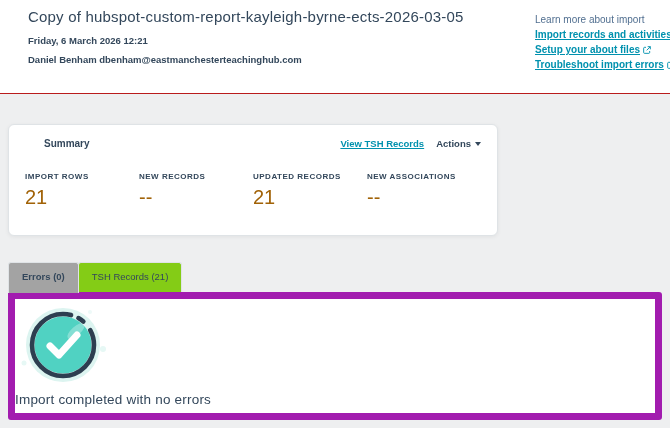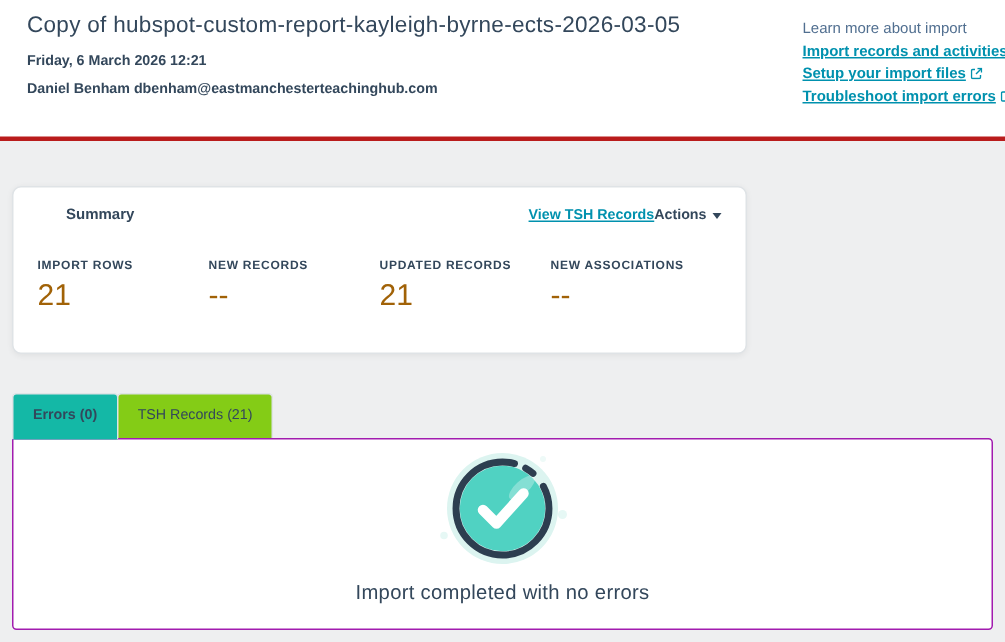--- a/index.html
+++ b/index.html
@@ -9,22 +9,22 @@
     background: #eeeff0;
     color: #33475b;
     overflow: hidden;
   }
 
   
   .header {
     position: relative;
     background: #ffffff;
     height: 94px;
-    padding: 8px 10px 0 18px;
-    border-bottom: 3px solid #b91c1c;
+    padding: 8px 10px 0 28px;
+    border-bottom: 1px solid #b91c1c;
   }
   .page-title {
     font-size: 15px;
     font-weight: 400;
     color: #33475b;
     letter-spacing: .2px;
     margin-bottom: 10px;
   }
   .meta-line {
     font-size: 9.5px;
@@ -76,20 +76,21 @@
   }
   .summary-title {
     font-size: 10px;
     font-weight: 700;
     color: #33475b;
     margin-left: 19px;
   }
   .summary-head-right {
     display: flex;
     align-items: center;
+    gap: 12px;
   }
   .view-link {
     font-size: 9.5px;
     font-weight: 700;
     color: #0091ae;
     text-decoration: underline;
     cursor: pointer;
   }
   .actions-btn {
     font-size: 9.5px;
@@ -138,38 +139,37 @@
     padding: 0 13px;
     font-size: 9.5px;
     color: #33475b;
     border: 1px solid #dfe3e6;
     border-bottom: none;
     border-radius: 3px 3px 0 0;
     cursor: pointer;
     white-space: nowrap;
   }
   .tab.active {
-    background: #14b8a6;
+    background: #a3a3a3;
     font-weight: 700;
     margin-bottom: -1px;
     height: 31px;
   }
   .tab.inactive {
     background: #84cc16;
     margin-left: -1px;
   }
 
   .content-card {
     position: relative;
     z-index: 1;
     background: #ffffff;
-    border: 1px solid #a21caf;
+    border: 7px solid #a21caf;
     border-radius: 0 3px 3px 3px;
     height: 128px;
-    text-align: center;
     padding-top: 5px;
   }
   .result-message {
     font-size: 13.5px;
     color: #33475b;
     letter-spacing: .2px;
     margin-top: 2px;
   }
 </style>
 </head>
@@ -180,21 +180,21 @@
   <div class="meta-line">Friday, 6 March 2026 12:21</div>
   <div class="meta-line">Daniel Benham dbenham@eastmanchesterteachinghub.com</div>
 
   <div class="learn-more">
     <div class="learn-more-label">Learn more about import</div>
     <a class="ext-link"><span class="lnk-text">Import records and activities</span><svg class="ext-icon" viewBox="0 0 12 12" width="8" height="8">
           <path d="M4.5 2H2.2C1.5 2 1 2.5 1 3.2v6.6C1 10.5 1.5 11 2.2 11h6.6c.7 0 1.2-.5 1.2-1.2V7.5" stroke="#0091ae" fill="none" stroke-width="1.4"></path>
           <path d="M7 1h4v4" stroke="#0091ae" fill="none" stroke-width="1.4"></path>
           <path d="M11 1L5.5 6.5" stroke="#0091ae" stroke-width="1.4"></path>
         </svg></a>
-    <a class="ext-link"><span class="lnk-text">Setup your import files</span><svg class="ext-icon" viewBox="0 0 12 12" width="8" height="8">
+    <a class="ext-link"><span class="lnk-text">Setup your about files</span><svg class="ext-icon" viewBox="0 0 12 12" width="8" height="8">
           <path d="M4.5 2H2.2C1.5 2 1 2.5 1 3.2v6.6C1 10.5 1.5 11 2.2 11h6.6c.7 0 1.2-.5 1.2-1.2V7.5" stroke="#0091ae" fill="none" stroke-width="1.4"></path>
           <path d="M7 1h4v4" stroke="#0091ae" fill="none" stroke-width="1.4"></path>
           <path d="M11 1L5.5 6.5" stroke="#0091ae" stroke-width="1.4"></path>
         </svg></a>
     <a class="ext-link"><span class="lnk-text">Troubleshoot import errors</span><svg class="ext-icon" viewBox="0 0 12 12" width="8" height="8">
           <path d="M4.5 2H2.2C1.5 2 1 2.5 1 3.2v6.6C1 10.5 1.5 11 2.2 11h6.6c.7 0 1.2-.5 1.2-1.2V7.5" stroke="#0091ae" fill="none" stroke-width="1.4"></path>
           <path d="M7 1h4v4" stroke="#0091ae" fill="none" stroke-width="1.4"></path>
           <path d="M11 1L5.5 6.5" stroke="#0091ae" stroke-width="1.4"></path>
         </svg></a>
   </div>

